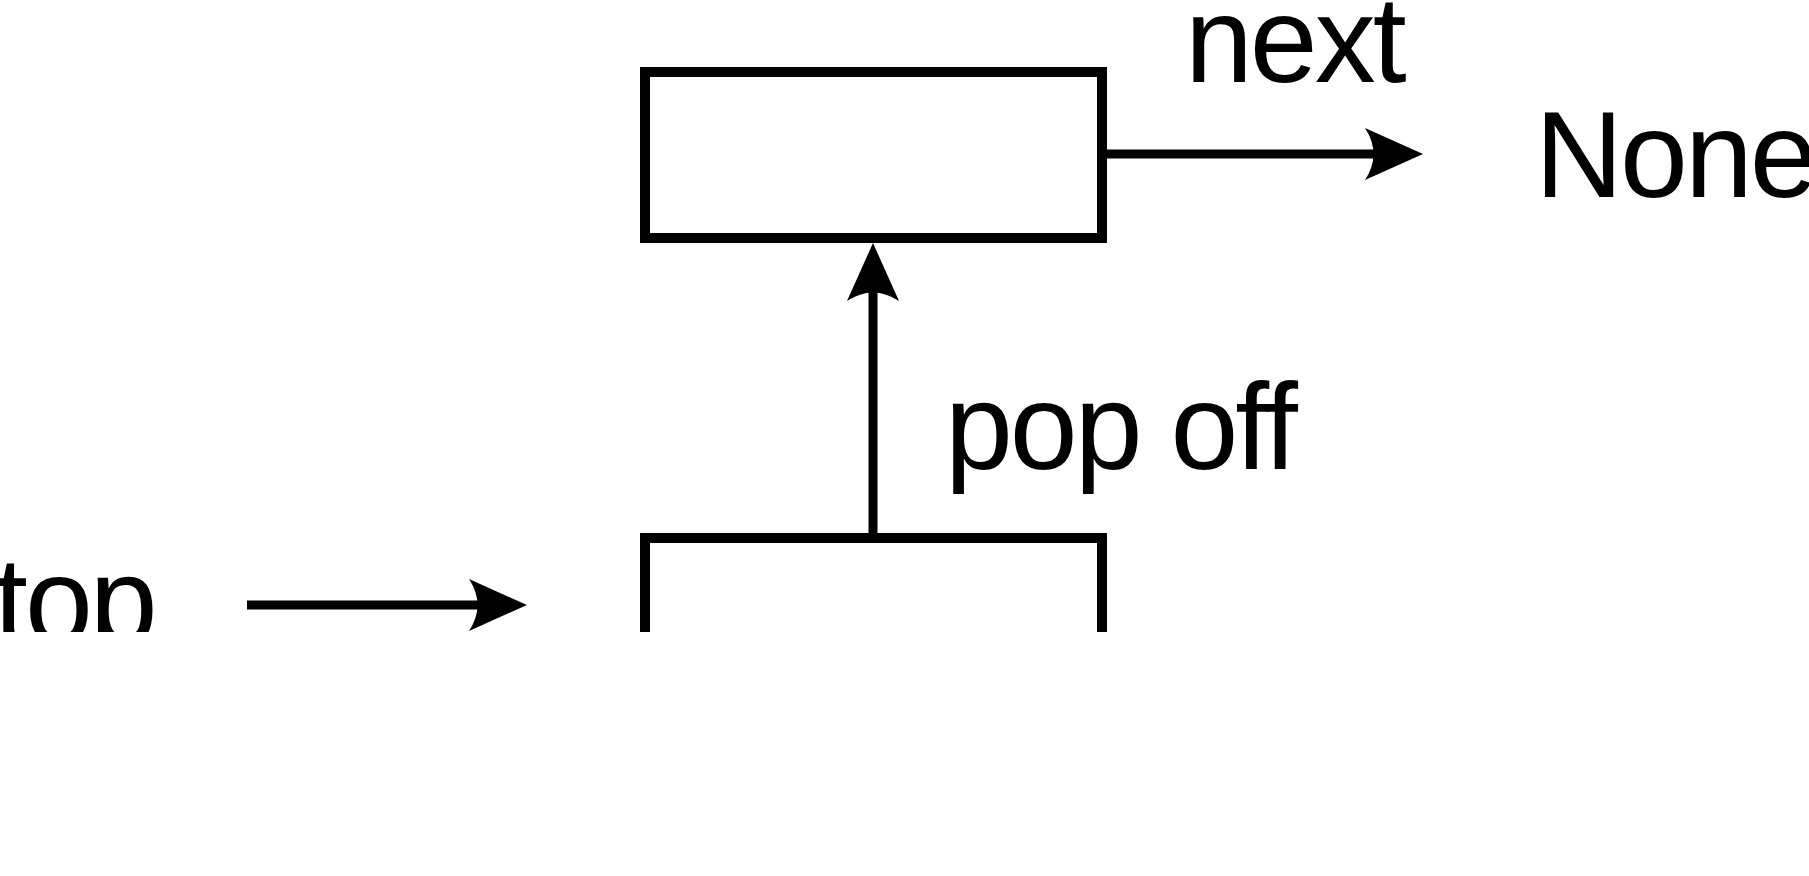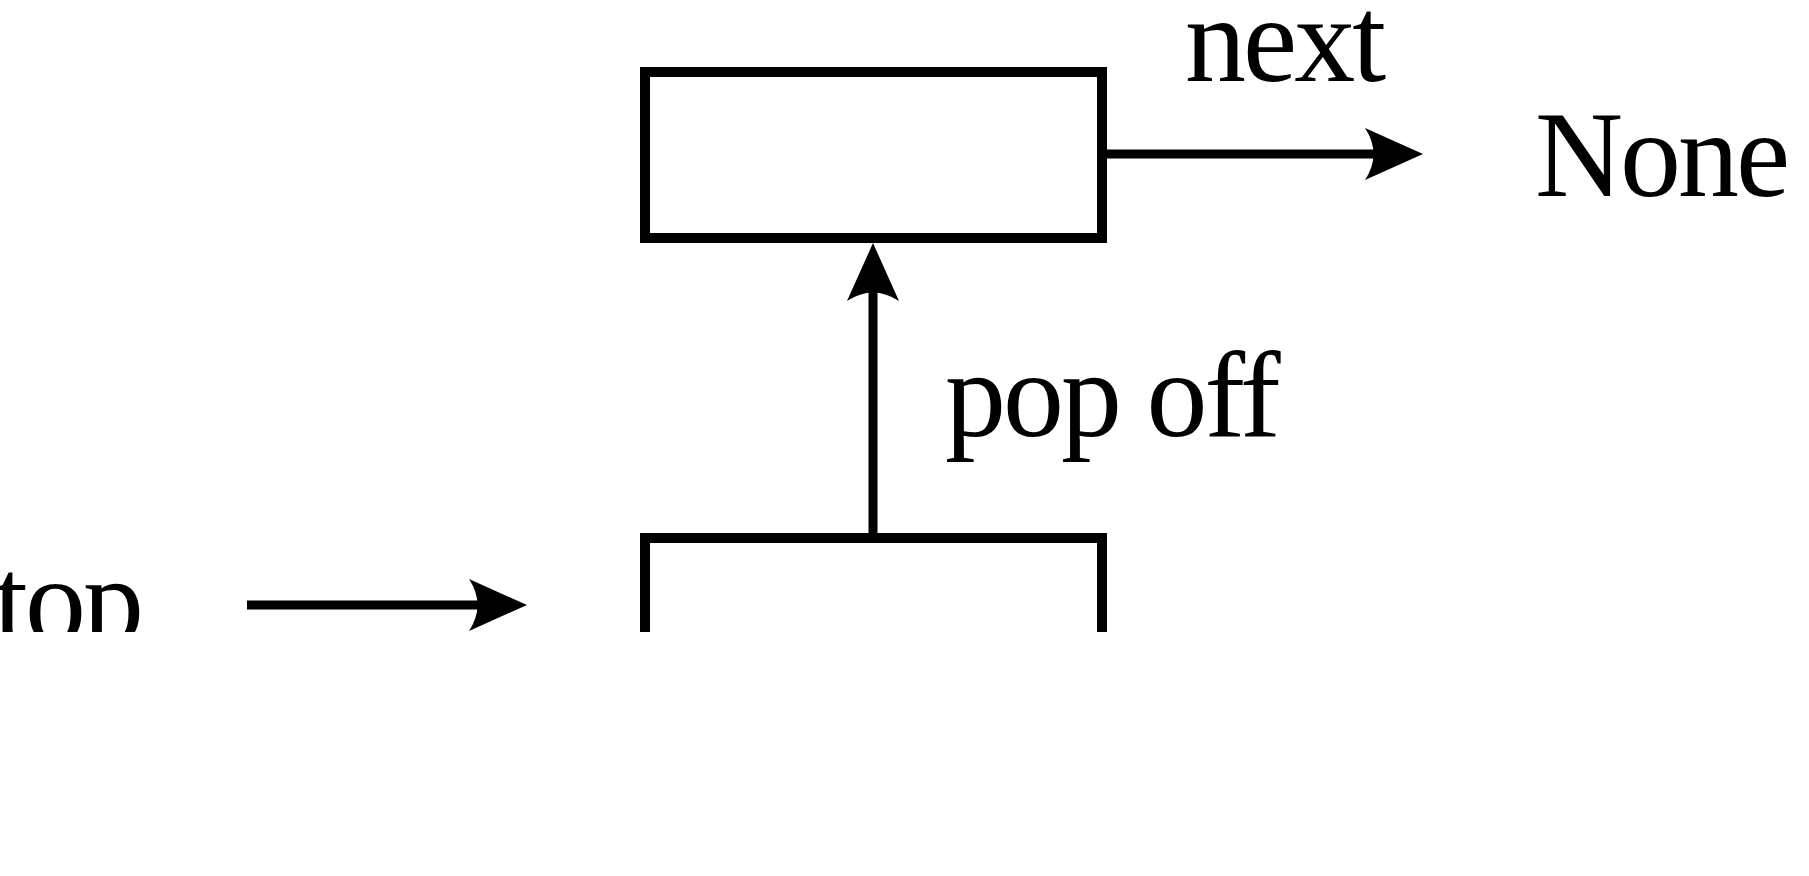--- a/index.html
+++ b/index.html
@@ -6,21 +6,21 @@
     margin: 0;
     padding: 0;
     background: #ffffff;
   }
   .canvas {
     position: relative;
     width: 1809px;
     height: 632px;
     background: #ffffff;
     overflow: hidden;
-    font-family: Liberation Serif, serif;
+    font-family: Liberation Sans, sans-serif;
   }
   .node-box {
     position: absolute;
     box-sizing: border-box;
     border: 10px solid #000000;
     background: #ffffff;
   }
   .box-popped {
     left: 640px;
     top: 67px;
@@ -51,21 +51,21 @@
   .label {
     position: absolute;
     font-size: 122px;
     line-height: 122px;
     letter-spacing: -3px;
     color: #000000;
     white-space: nowrap;
   }
   .label-next { left: 1185px; top: -21px; }
   .label-none { left: 1535px; top: 94px;  }
-  .label-pop  { left: 945px;  top: 334px; }
+  .label-pop  { left: 945px;  top: 366px; }
   .label-top  { left: -6px;   top: 540px; }
 </style>
 </head>
 <body>
 
 <div class="canvas">
 
   <div class="node-box box-popped"></div>
 
   <div class="node-box box-stack">

